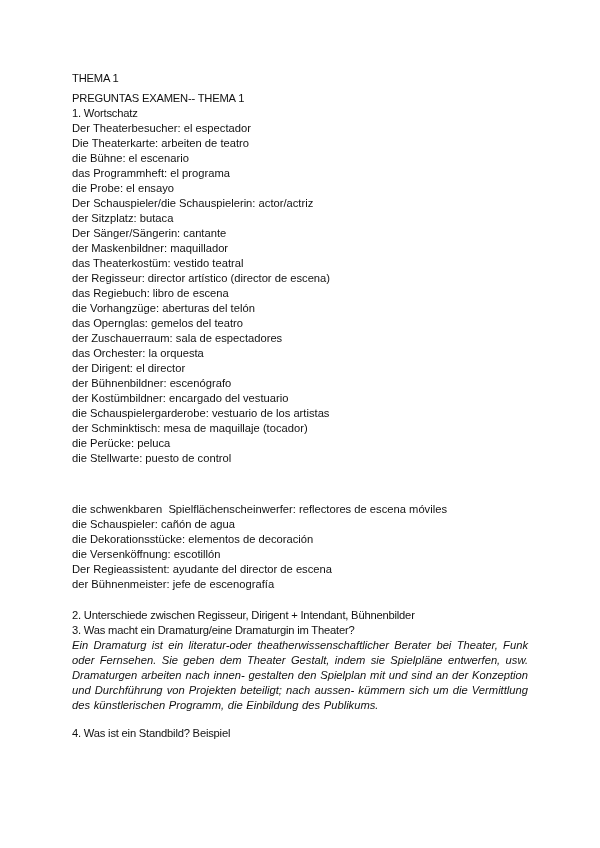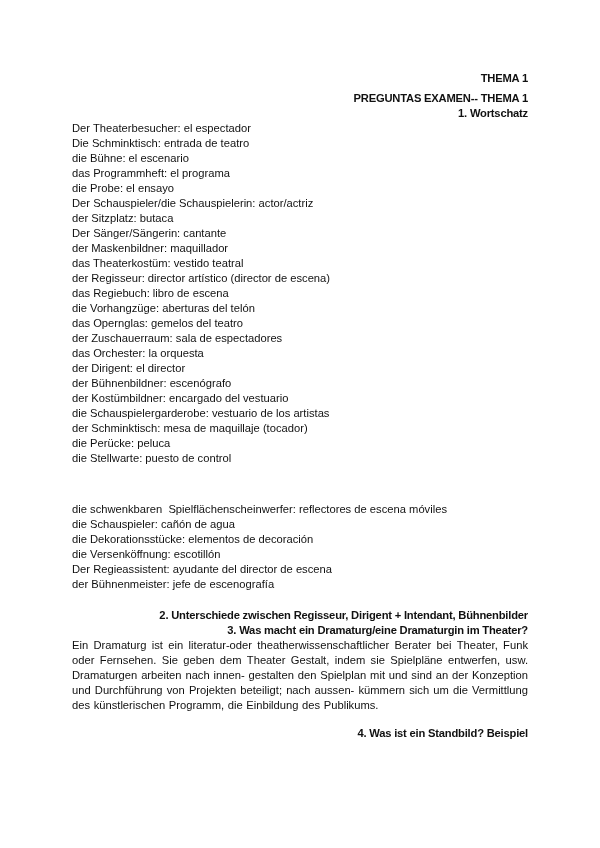--- a/index.html
+++ b/index.html
@@ -17,57 +17,57 @@
     }
     .page {
       position: absolute;
       left: 72px;
       top: 71px;
       width: 456px;
       font-size: 11.2px;
       line-height: 15px;
     }
     .bold {
-      font-weight: bold;
+      font-weight: normal;
       letter-spacing: -0.2px;
-      text-align: right;
     }
     .title {
       height: 20px;
       line-height: 15px;
     }
     .line {
       white-space: nowrap;
       height: 15px;
     }
     .gap {
       height: 16px;
     }
     .para {
       text-align: justify;
       text-align-last: left;
       line-height: 15.1px;
       letter-spacing: 0px;
       word-spacing: 0.5px;
+      font-style: italic;
     }
     .gap-large {
       height: 13px;
     }
   </style>
 </head>
 <body>
 
 <div class="page">
   <div class="bold title">THEMA 1</div>
   <div class="bold line">PREGUNTAS EXAMEN-- THEMA 1</div>
   <div class="bold line">1. Wortschatz</div>
 
   <div>
     <div class="line">Der Theaterbesucher: el espectador</div>
-    <div class="line">Die Schminktisch: entrada de teatro</div>
+    <div class="line">Die Theaterkarte: arbeiten de teatro</div>
     <div class="line">die Bühne: el escenario</div>
     <div class="line">das Programmheft: el programa</div>
     <div class="line">die Probe: el ensayo</div>
     <div class="line">Der Schauspieler/die Schauspielerin: actor/actriz</div>
     <div class="line">der Sitzplatz: butaca</div>
     <div class="line">Der Sänger/Sängerin: cantante</div>
     <div class="line">der Maskenbildner: maquillador</div>
     <div class="line">das Theaterkostüm: vestido teatral</div>
     <div class="line">der Regisseur: director artístico (director de escena)</div>
     <div class="line">das Regiebuch: libro de escena</div>

